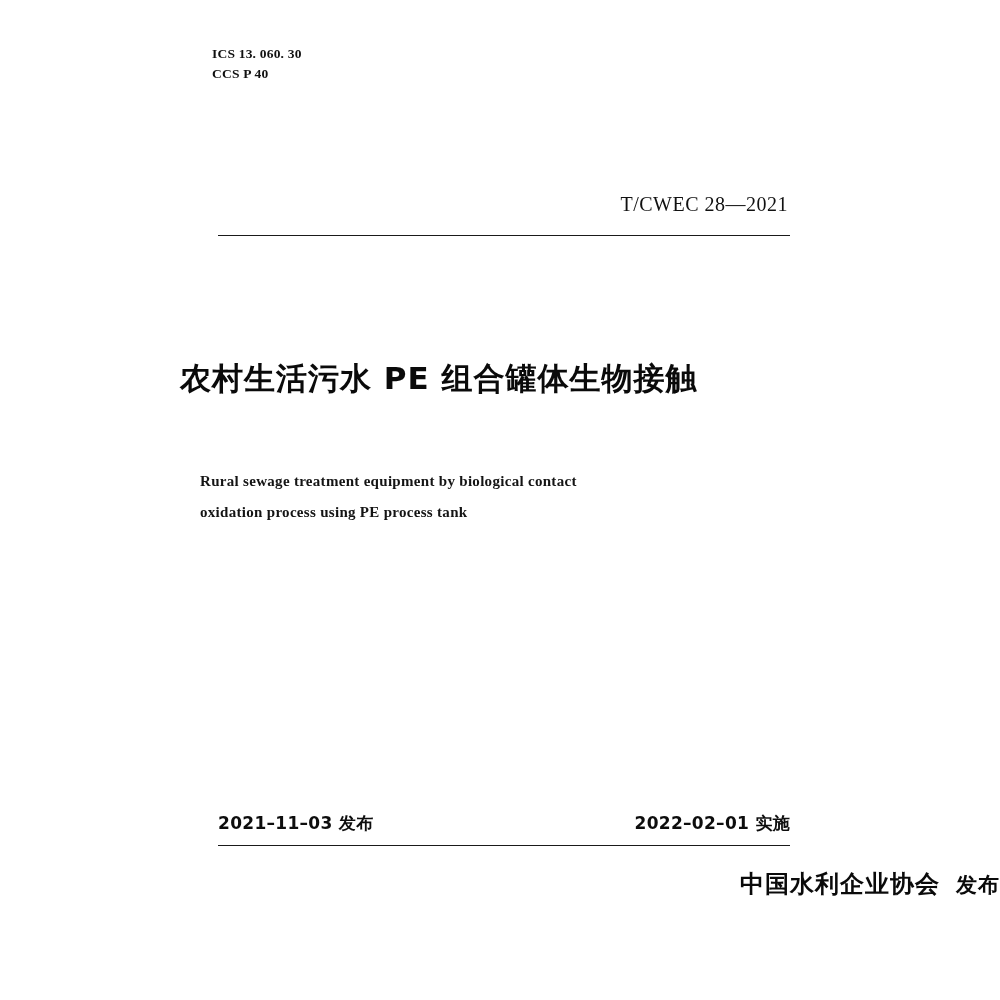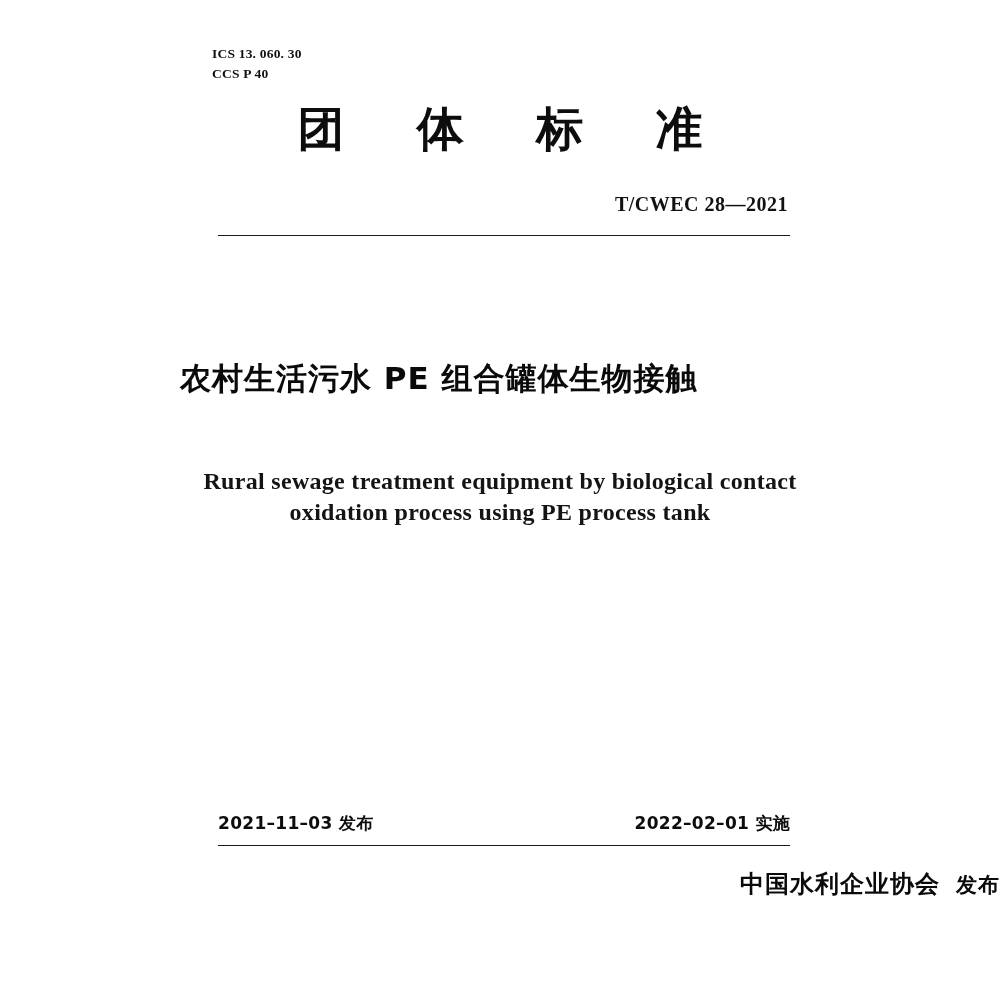--- a/index.html
+++ b/index.html
@@ -58,21 +58,21 @@
     text-indent: 28px;
     color: #0d0d0d;
   }
 
   
   .stdnum {
     position: absolute;
     right: 212px;
     top: 193px;
     font-family: "Liberation Serif", serif;
-    font-weight: bold;
+    font-weight: normal;
     font-size: 20px;
     letter-spacing: 0.5px;
     color: #111;
   }
 
   
   .rule-top {
     position: absolute;
     left: 218px;
     top: 235px;
@@ -95,24 +95,24 @@
     letter-spacing: 1px;
     color: #0a0a0a;
   }
 
   
   .title-en {
     position: absolute;
     left: 200px;
     right: 200px;
     top: 466px;
-    text-align: center;
+    text-align: left;
     font-family: "Liberation Serif", serif;
     font-weight: bold;
-    font-size: 24px;
+    font-size: 15px;
     line-height: 31px;
     letter-spacing: 0.3px;
     color: #141414;
   }
 
   
   .dates {
     position: absolute;
     left: 218px;
     width: 572px;
@@ -160,21 +160,20 @@
 <body>
 
 <div class="page">
   <div class="sheet">
 
     <div class="codes">
       <div>ICS 13. 060. 30</div>
       <div>CCS P 40</div>
     </div>
 
-    <div class="biaozhun">团 体 标 准</div>
 
     <div class="stdnum">T/CWEC 28—2021</div>
 
     <div class="rule-top"></div>
 
     <div class="title-cn">
       <div>农村生活污水 PE 组合罐体生物接触</div>
     </div>
 
     <div class="title-en">

